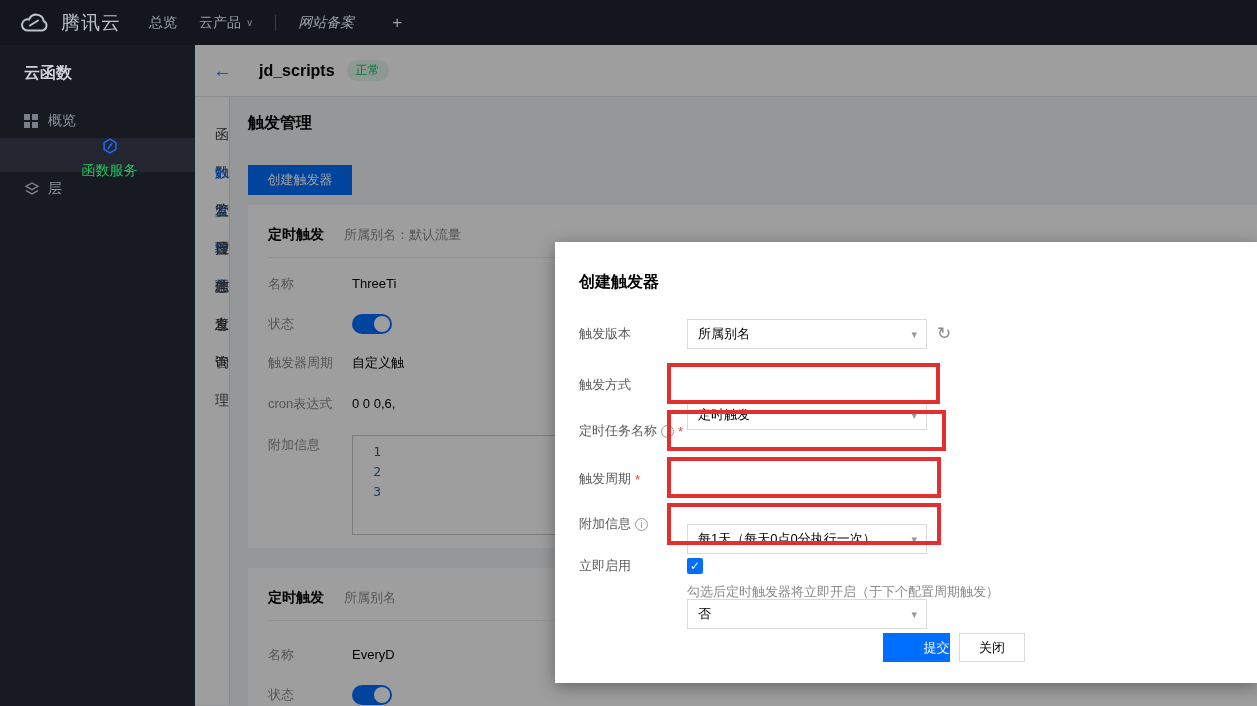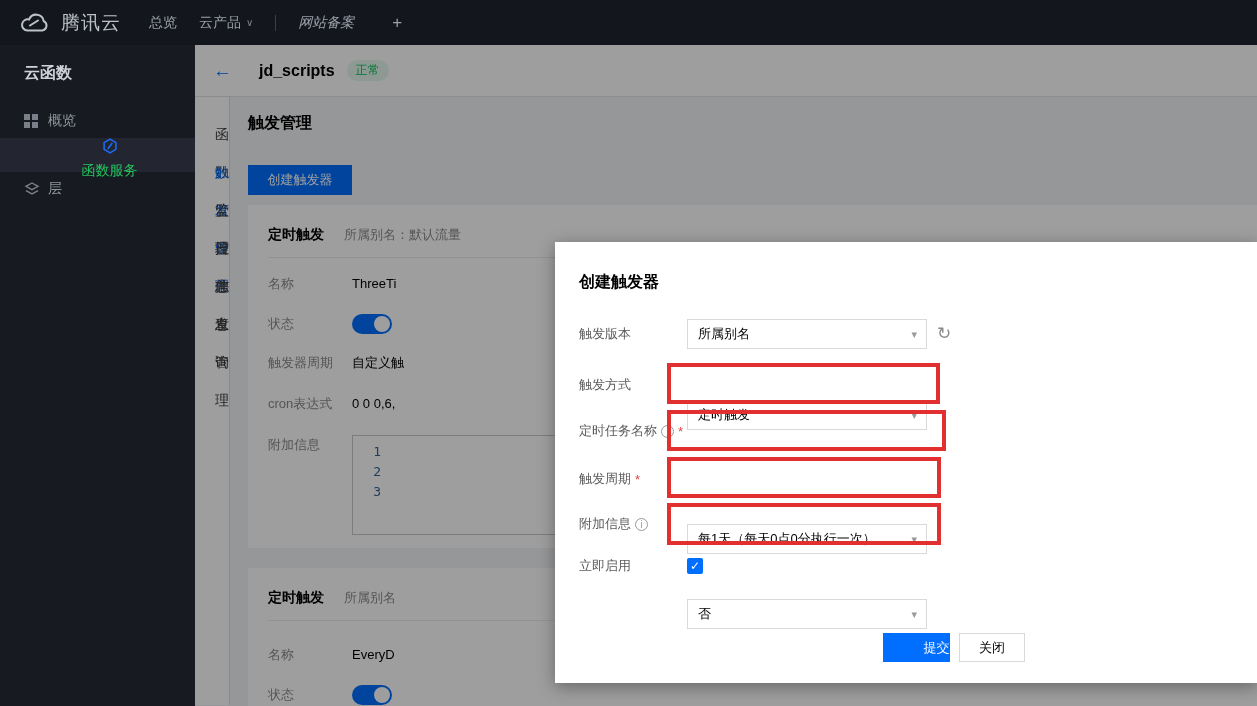--- a/index.html
+++ b/index.html
@@ -275,20 +275,21 @@
       <span>否</span>
       <span class="caret">▾</span>
     </div>
 
     <div class="m-label" style="top:309px;">
       <span>立即启用</span>
     </div>
     <div class="checkbox">
       <span>✓</span>
     </div>
+    <div class="enable-hint">勾选后定时触发器将立即开启（于下个配置周期触发）</div>
 
     <button class="btn-submit">提交</button>
     <button class="btn-close">关闭</button>
   </div>
 
   <div class="redbox rb1"></div>
   <div class="redbox rb2"></div>
   <div class="redbox rb3"></div>
   <div class="redbox rb4"></div>
 

